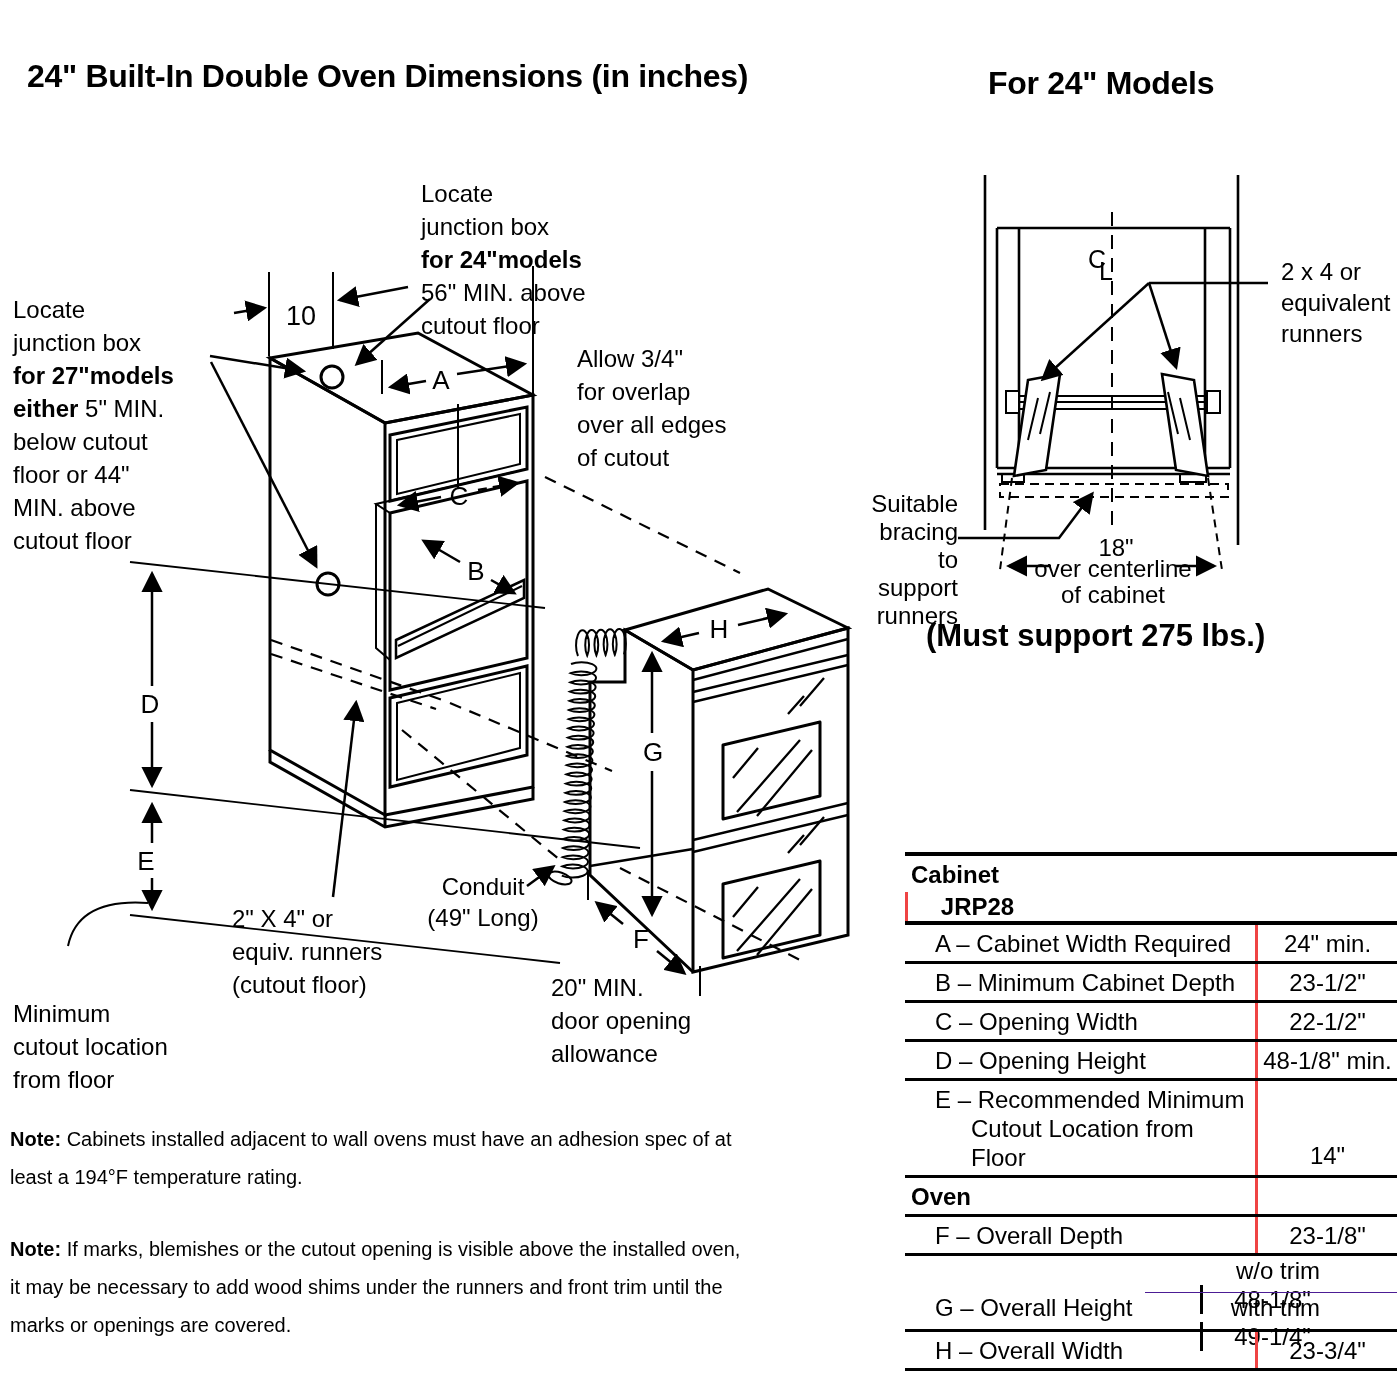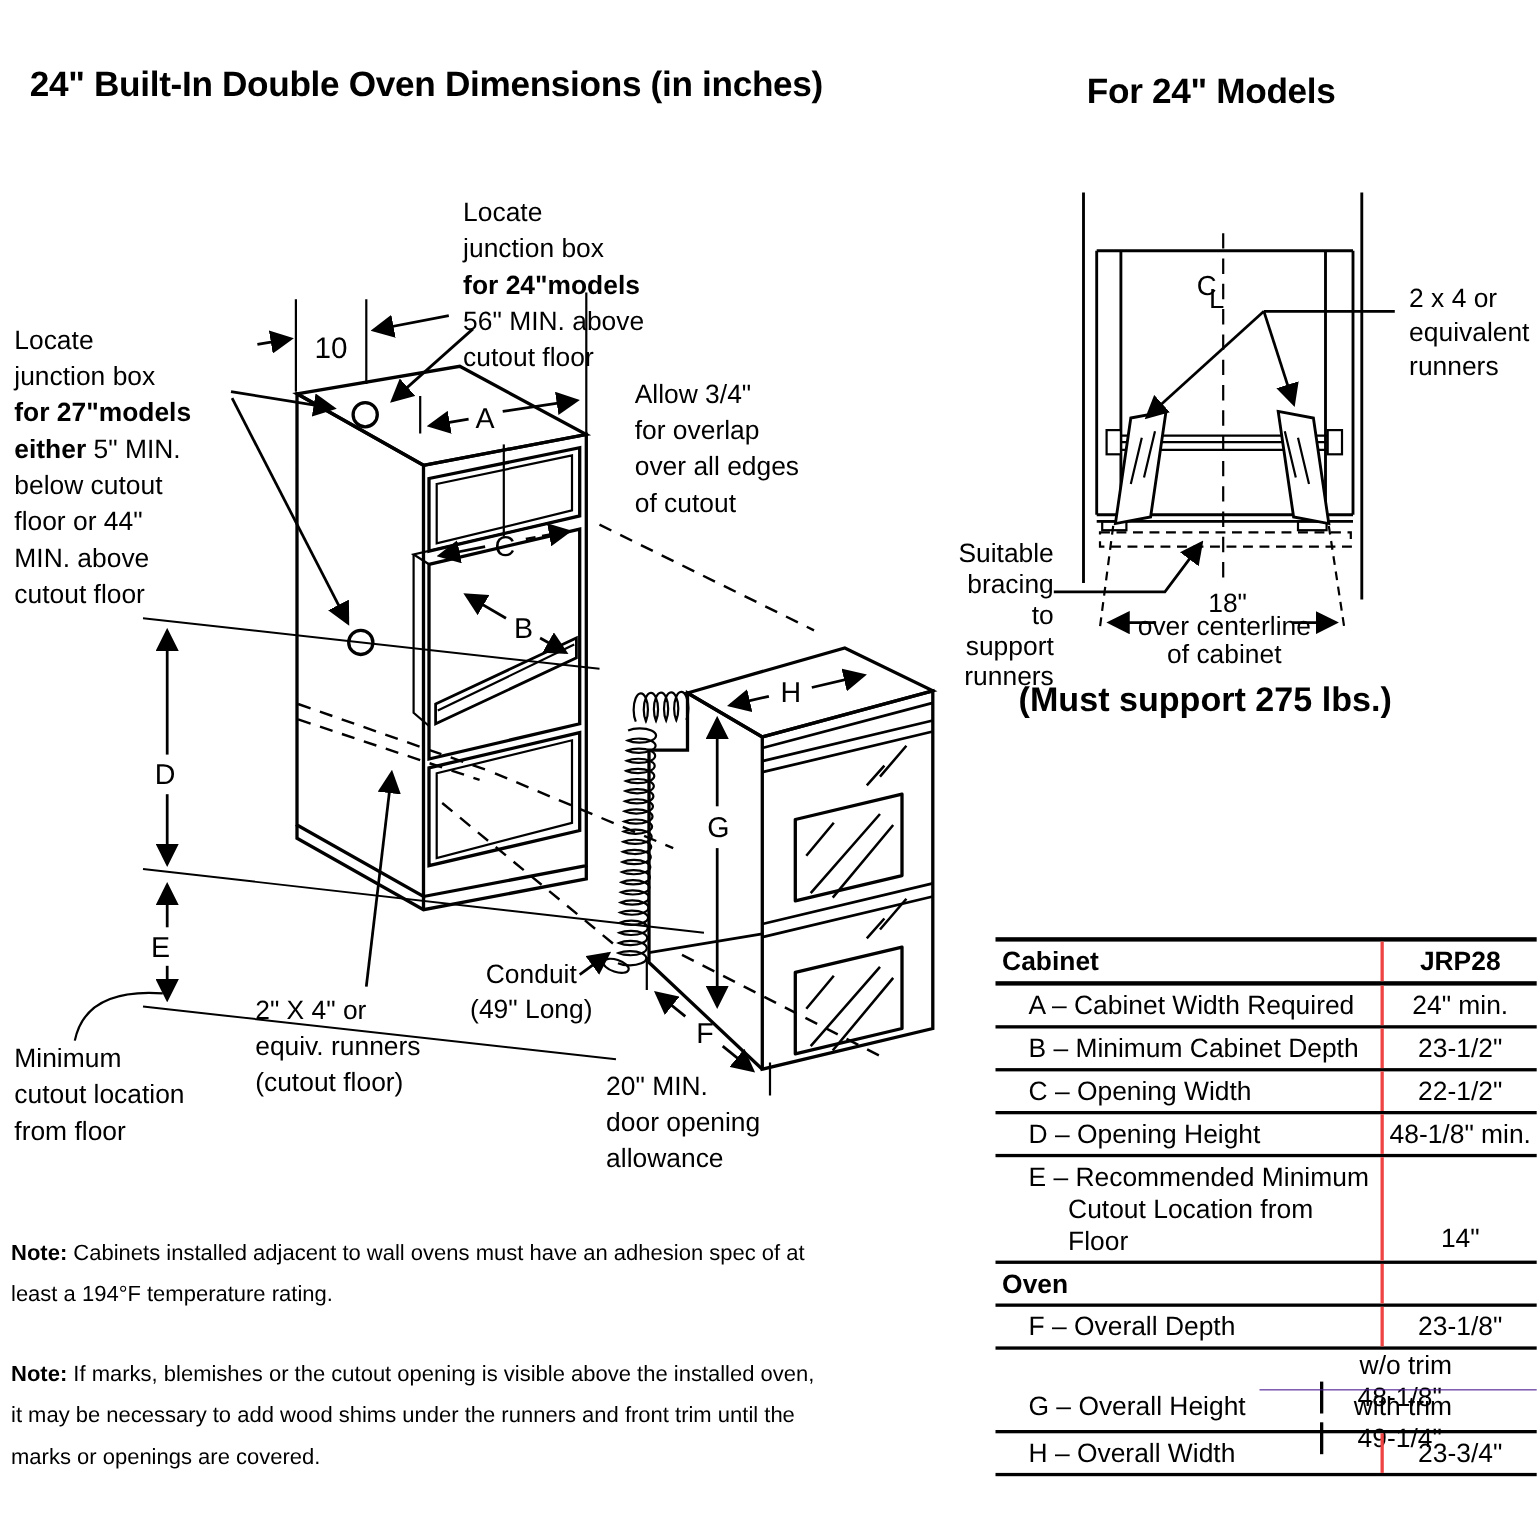--- a/index.html
+++ b/index.html
@@ -8,21 +8,21 @@
   .abs{position:absolute;}
   .title{font-size:32px;font-weight:bold;letter-spacing:-0.3px;white-space:nowrap;}
   .ann{font-size:24px;line-height:33px;white-space:pre-line;}
   .ann b{font-weight:bold;}
   svg{position:absolute;left:0;top:0;}
   svg text{font-family:"Liberation Sans","DejaVu Sans",sans-serif;fill:#000;}
   .dimtxt{font-size:26px;}
   
   .spec{position:absolute;left:905px;top:852px;width:492px;font-size:24px;border-top:4px solid #000;}
   .tr{display:flex;align-items:stretch;border-bottom:3px solid #000;}
-  .tr.header{border-bottom:4px solid #000;font-weight:bold;}
+  .tr.header{border-bottom:4px solid #000;font-weight:bold;flex-direction:column;}
   .td-label{flex:1;padding:4px 4px 3px 30px;line-height:29px;}
   .td-label.section{padding-left:6px;font-weight:bold;}
   .td-value{width:139px;border-left:3px solid #ef4444;display:flex;align-items:center;justify-content:center;text-align:center;line-height:29px;}
   .td-value.vbottom{align-items:flex-end;padding-bottom:5px;}
   .ind2{padding-left:36px;display:block;}
   .g-left{flex:1;display:flex;align-items:flex-end;padding:0 0 7px 30px;line-height:29px;}
   .g-right{width:252px;display:flex;flex-direction:column;}
   .g-sub{display:flex;height:36px;align-items:center;flex-direction:column;}
   .g-sub.second{border-top:1px solid #4c1d95;}
   .g-trim{width:110px;text-align:right;padding-right:12px;line-height:29px;}
@@ -220,21 +220,21 @@
 over all edges
 of cutout</div>
 
 <div class="abs ann" style="left:425px;top:871px;width:116px;text-align:center;line-height:31px;">Conduit
 (49" Long)</div>
 
 <div class="abs ann" style="left:232px;top:902px;">2" X 4" or
 equiv. runners
 (cutout floor)</div>
 
-<div class="abs ann" style="left:13px;top:946px;">Minimum
+<div class="abs ann" style="left:13px;top:997px;">Minimum
 cutout location
 from floor</div>
 
 <div class="abs ann" style="left:551px;top:971px;">20" MIN.
 door opening
 allowance</div>
 
 <div class="abs ann" style="left:854px;top:490px;width:104px;text-align:right;line-height:28px;">Suitable
 bracing
 to support

